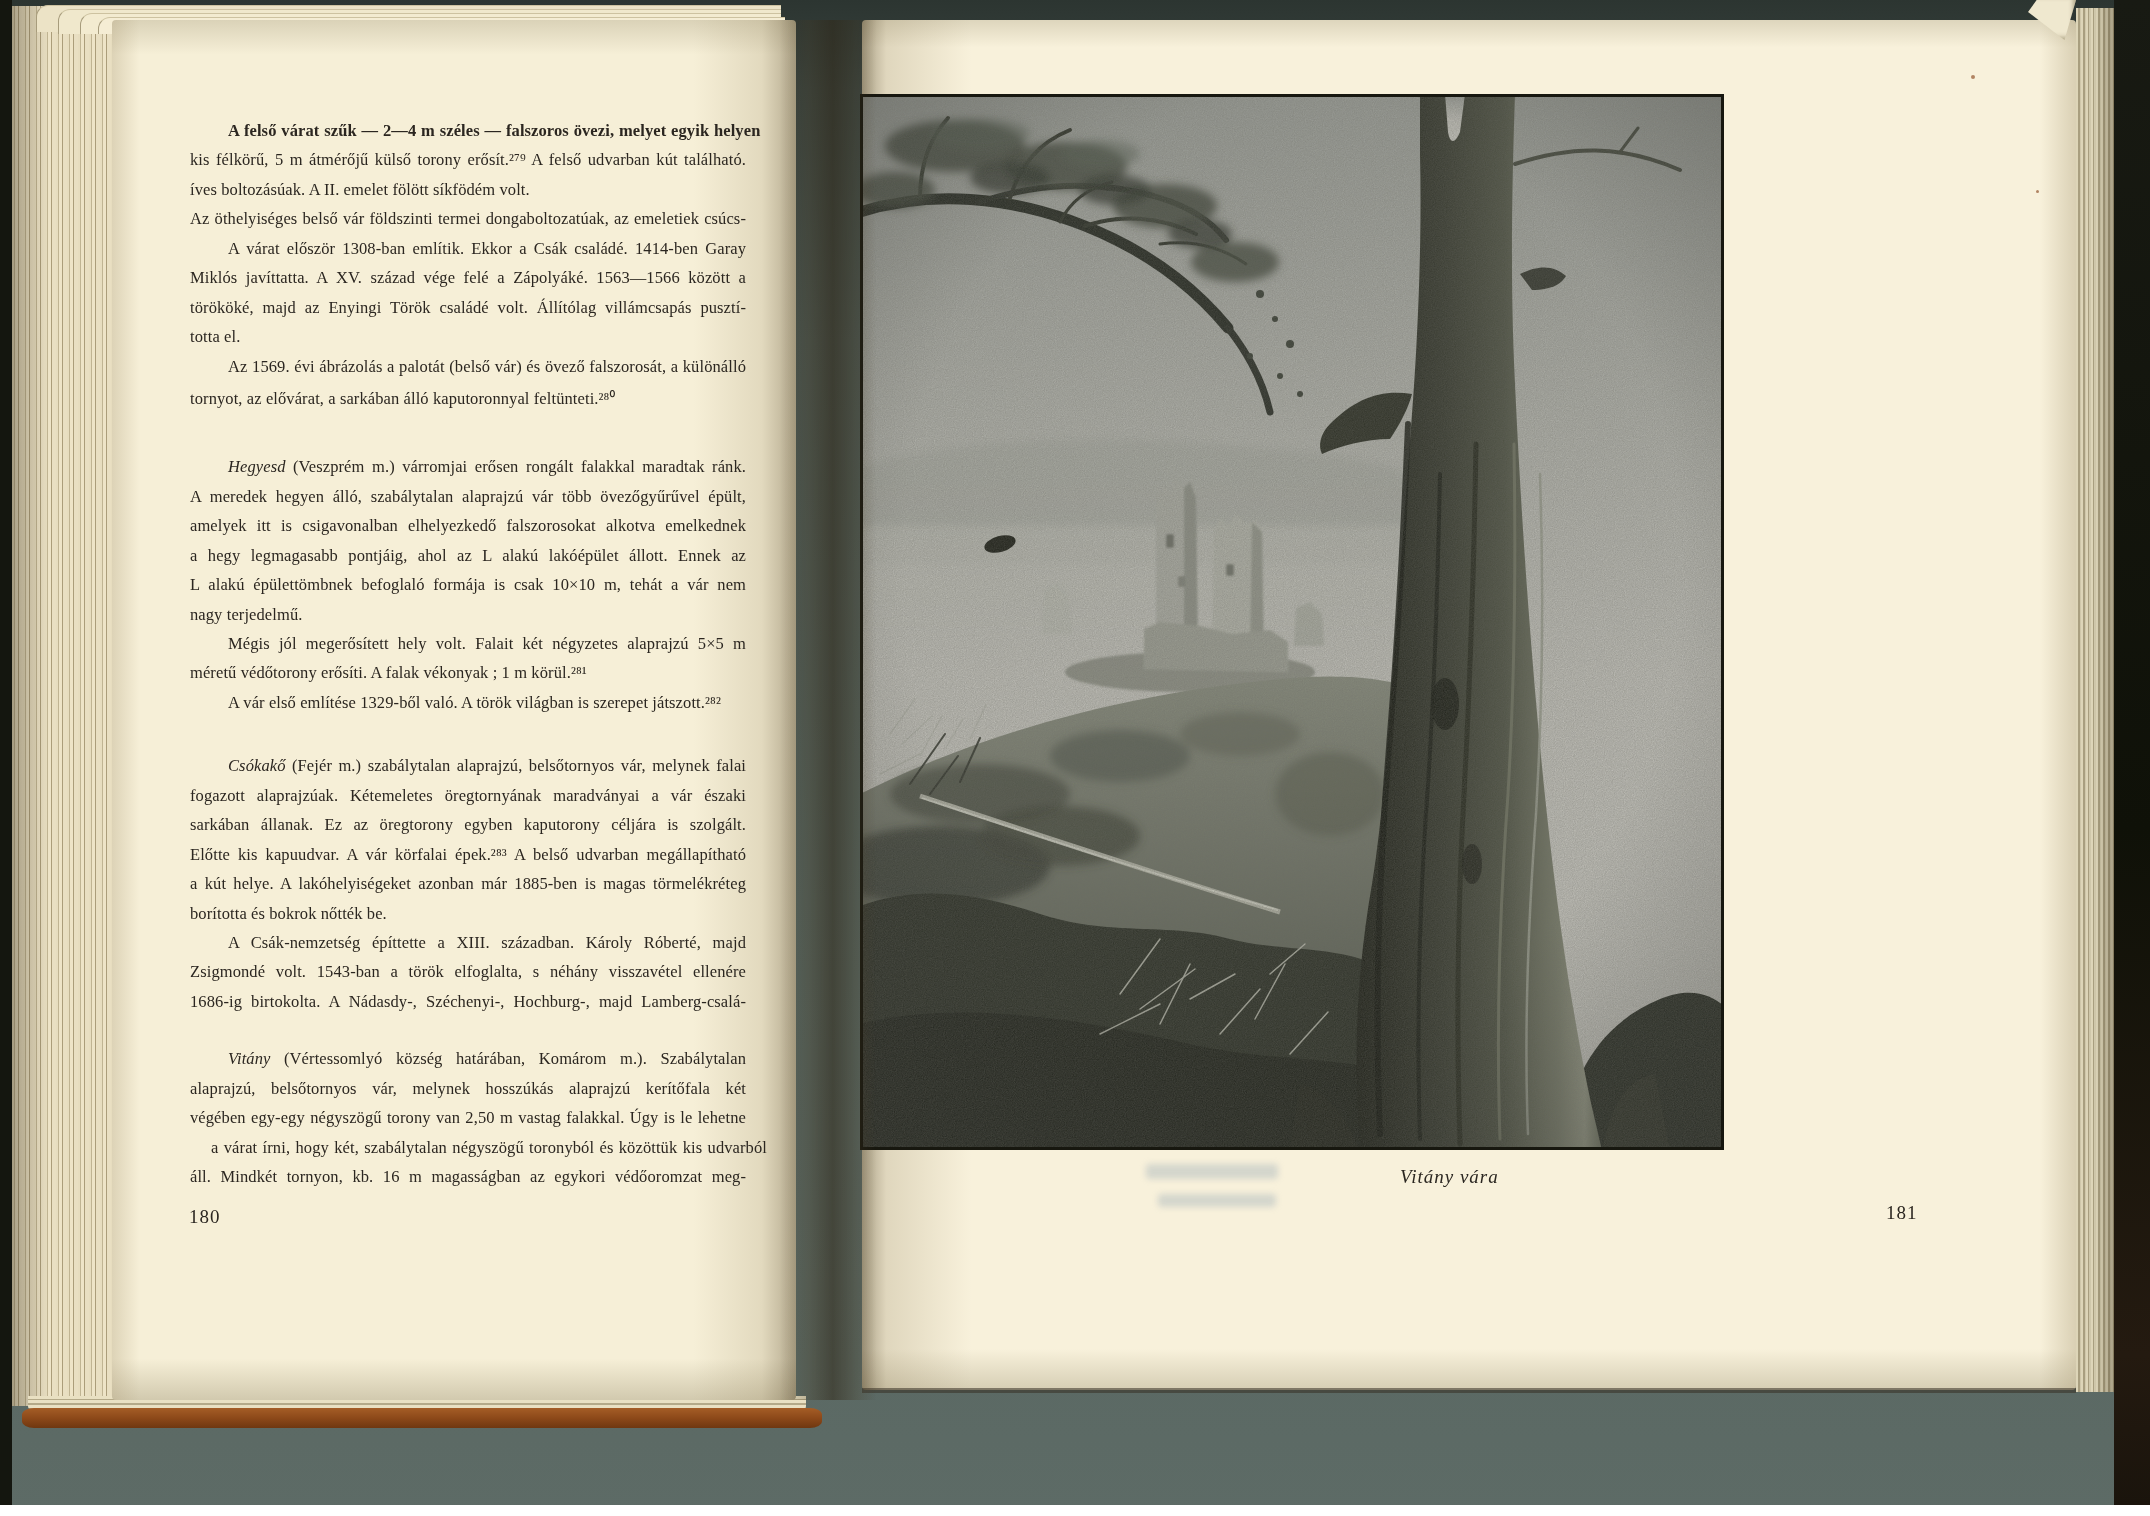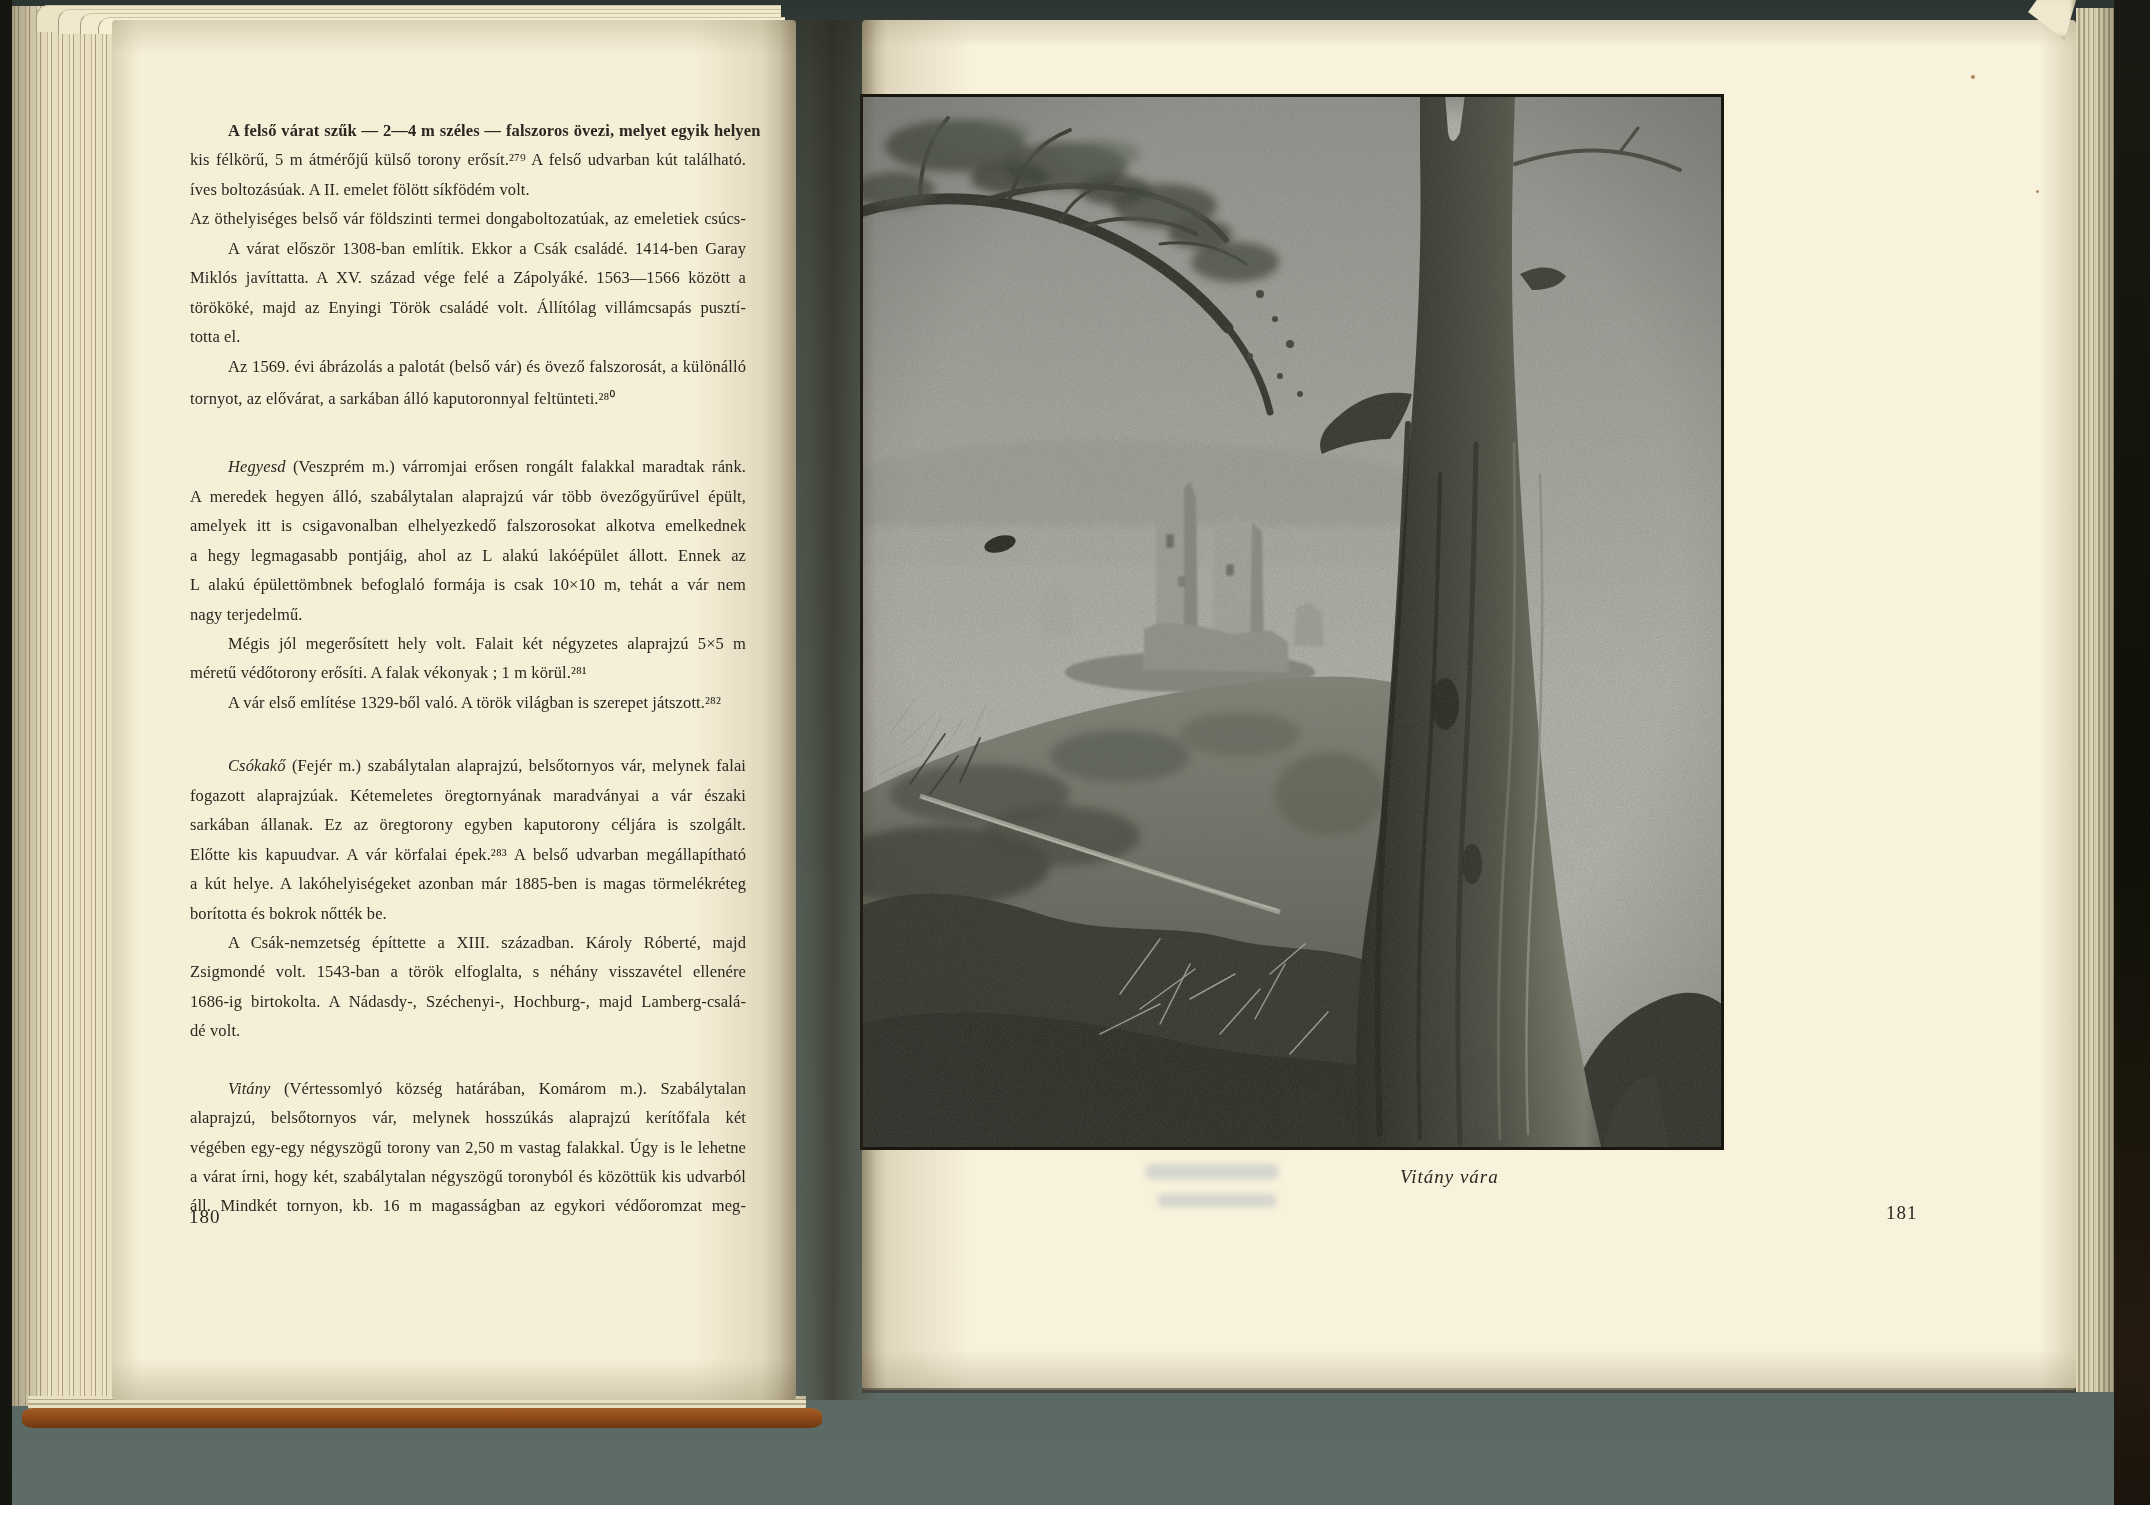--- a/index.html
+++ b/index.html
@@ -122,27 +122,26 @@
       <div class="line"><span class="measure" style="word-spacing: 7.72098px;">fogazott alaprajzúak. Kétemeletes öregtornyának maradványai a vár északi</span></div>
       <div class="line"><span class="measure" style="word-spacing: 7.05729px;">sarkában állanak. Ez az öregtorony egyben kaputorony céljára is szolgált.</span></div>
       <div class="line"><span class="measure" style="word-spacing: 3.77813px;">Előtte kis kapuudvar. A vár körfalai épek.²⁸³ A belső udvarban megállapítható</span></div>
       <div class="line"><span class="measure" style="word-spacing: 3.02969px;">a kút helye. A lakóhelyiségeket azonban már 1885-ben is magas törmelékréteg</span></div>
       <div class="line"><span class="measure">borította és bokrok nőtték be.</span></div>
     </div>
     <div>
       <div class="line indent"><span class="measure" style="word-spacing: 7.39844px;">A Csák-nemzetség építtette a XIII. században. Károly Róberté, majd</span></div>
       <div class="line"><span class="measure" style="word-spacing: 6.43056px;">Zsigmondé volt. 1543-ban a török elfoglalta, s néhány visszavétel ellenére</span></div>
       <div class="line"><span class="measure" style="word-spacing: 4.81696px;">1686-ig birtokolta. A Nádasdy-, Széchenyi-, Hochburg-, majd Lamberg-csalá-</span></div>
-      <div class="line"><span class="measure">dé volt.</span></div>
     </div>
     <div style="margin-top: 28px;">
       <div class="line indent"><span class="measure" style="word-spacing: 9.33333px; text-align: center;"><em>Vitány</em> (Vértessomlyó község határában, Komárom m.). Szabálytalan</span></div>
       <div class="line"><span class="measure" style="word-spacing: 11.2879px;">alaprajzú, belsőtornyos vár, melynek hosszúkás alaprajzú kerítőfala két</span></div>
       <div class="line"><span class="measure" style="word-spacing: 1.08464px;">végében egy-egy négyszögű torony van 2,50 m vastag falakkal. Úgy is le lehetne</span></div>
-      <div class="line"><span class="measure" style="word-spacing: 1.11222px;">a várat írni, hogy két, szabálytalan négyszögű toronyból és közöttük kis udvarból</span></div>
+      <div class="line"><span class="measure" style="word-spacing: 1.11222px; margin-left: 21px;">a várat írni, hogy két, szabálytalan négyszögű toronyból és közöttük kis udvarból</span></div>
       <div class="line"><span class="measure" style="word-spacing: 5.275px; text-align: center;">áll. Mindkét tornyon, kb. 16 m magasságban az egykori védőoromzat meg-</span></div>
     </div>
   </div>
 <div class="pagenum pn-left">180</div>
 
 <div class="page right-page"></div>
 <div class="right-bottom-line"></div>
 <div class="edge-right"></div>
 <div class="page-tab"></div>
 

